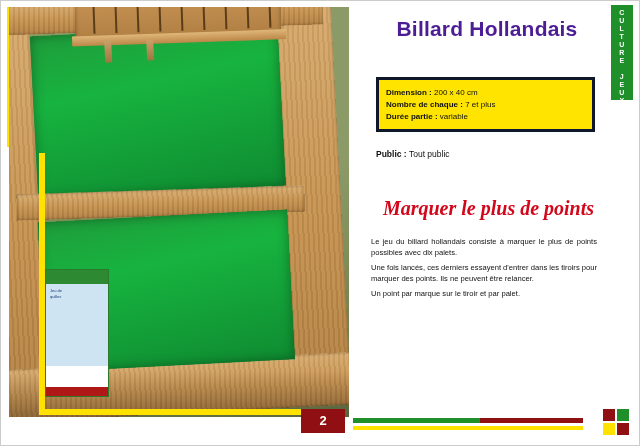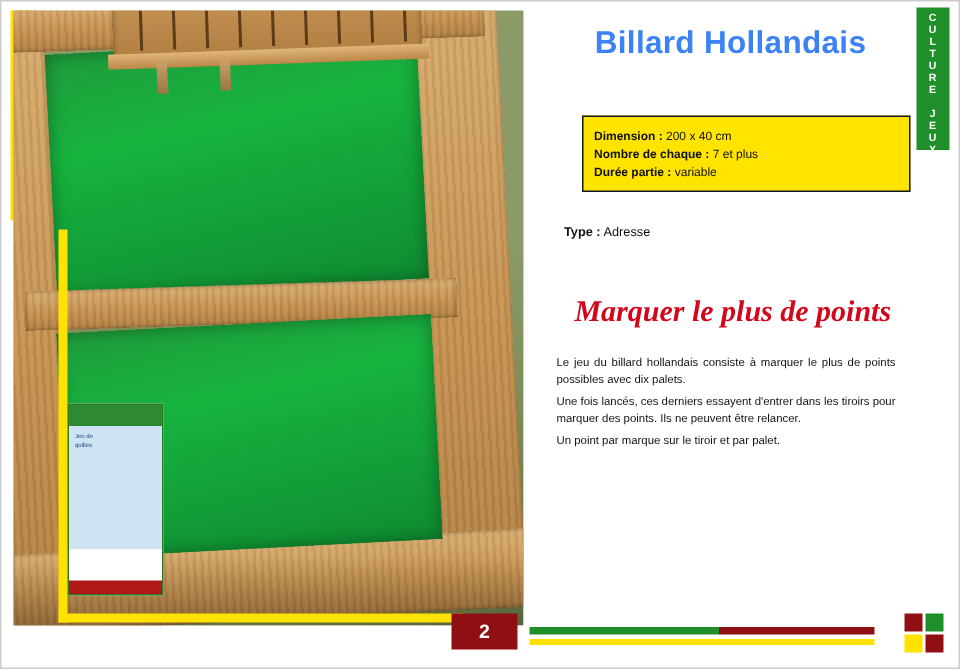--- a/index.html
+++ b/index.html
@@ -153,31 +153,31 @@
   }
   .thumb-foot-red {
     position: absolute; left: 0; bottom: 0; width: 100%; height: 9px;
     background: #b01818;
   }
 
   
   .title {
     position: absolute;
     left: 368px; top: 16px; width: 236px;
-    color: #3b82f6;
+    color: #4c1d95;
     font-size: 21px;
     font-weight: bold;
     text-align: center;
     letter-spacing: 0.2px;
   }
   .info-box {
     position: absolute;
-    left: 387px; top: 76px; width: 219px;
+    left: 375px; top: 76px; width: 219px;
     background: #ffe400;
-    border: 1px solid #0f172a;
+    border: 3px solid #0f172a;
     padding: 5px 7px;
     box-sizing: border-box;
   }
   .info-row {
     font-size: 8px;
     color: #111111;
     margin: 3px 0;
   }
   .info-row b { font-weight: bold; }
 
@@ -360,22 +360,22 @@
       <span>7 et plus</span>
     </div>
     <div class="info-row">
       <b>Durée partie :</b>
       <span>variable</span>
     </div>
   </div>
 
   <div class="meta">
     <div class="meta-row">
-      <b>Type :</b>
-      <span>Adresse</span>
+      <b>Public :</b>
+      <span>Tout public</span>
     </div>
   </div>
 
   <div class="subtitle">Marquer le plus de points</div>
 
   <div class="body-text">
     <p>Le jeu du billard hollandais consiste à marquer le plus de points possibles avec dix palets.</p>
     <p>Une fois lancés, ces derniers essayent d'entrer dans les tiroirs pour marquer des points. Ils ne peuvent être relancer.</p>
     <p>Un point par marque sur le tiroir et par palet.</p>
   </div>

